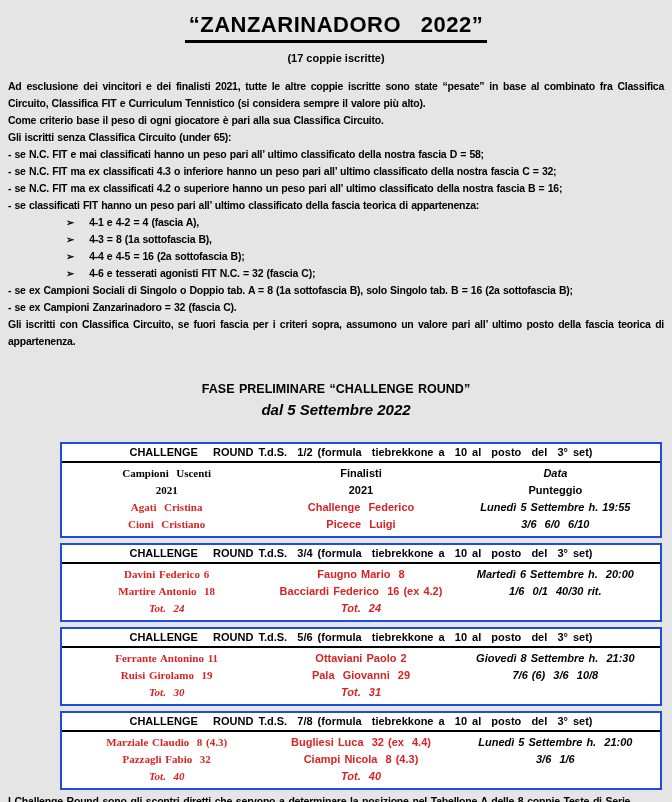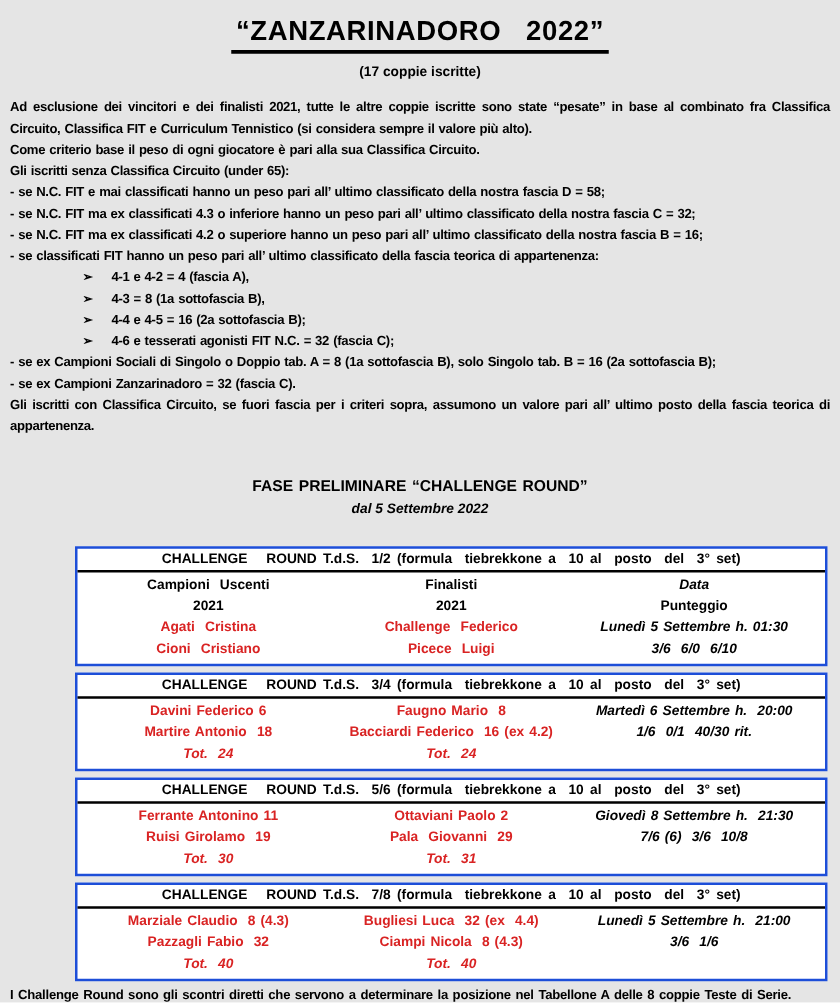--- a/index.html
+++ b/index.html
@@ -35,35 +35,35 @@
   }
   .intro .line { text-align: justify; }
   .intro .line.bullet {
     display: flex;
     padding-left: 58px;
     text-align: left;
   }
   .intro .arrow { margin-right: 15px; font-size: 10px; line-height: 17px; }
 
   .section-title { text-align: center; font-size: 12.5px; margin-top: 32px; word-spacing: 1px; }
-  .section-subtitle { text-align: center; font-size: 11px; font-style: italic; margin-top: 5px; }
+  .section-subtitle { text-align: center; font-size: 15px; font-style: italic; margin-top: 5px; }
 
   .tables { margin: 24px 0 0 52px; width: 602px; }
   .ctable { border: 2px solid #1d4ed8; margin-bottom: 5px; background: #fff; }
   .ctitle {
     text-align: center;
     font-size: 11px;
     line-height: 17px;
     border-bottom: 2px solid #000;
     word-spacing: 2px;
     white-space: pre-wrap;
   }
   .cbody { display: flex; align-items: flex-start; padding: 2px 0 3px 0; }
   .ccol { text-align: center; }
-  .ccol.c0 { width: 35%; }
+  .ccol.c0 { width: 35%; font-family: Liberation Serif, serif; }
   .ccol.c1 { width: 30%; }
   .ccol.c2 { width: 35%; }
   .cline { font-size: 11px; line-height: 17px; white-space: pre-wrap; word-spacing: 1px; }
   .cline.red { color: var(--accent-red, #d92323); }
   .cline.red-italic { color: var(--accent-red, #d92323); font-style: italic; }
   .cline.black-italic { font-style: italic; }
 
   .footer-note {
     margin-top: 0;
     font-size: 10.5px;
@@ -124,21 +124,21 @@
           </div>
           <div class="ccol c1">
             <div class="cline black">Finalisti</div>
             <div class="cline black">2021</div>
             <div class="cline red">Challenge  Federico</div>
             <div class="cline red">Picece  Luigi</div>
           </div>
           <div class="ccol c2">
             <div class="cline black-italic">Data</div>
             <div class="cline black">Punteggio</div>
-            <div class="cline black-italic">Lunedì 5 Settembre h. 01:30</div>
+            <div class="cline black-italic">Lunedì 5 Settembre h. 19:55</div>
             <div class="cline black-italic">3/6  6/0  6/10</div>
           </div>
         </div>
       </div>
       <div class="ctable">
         <div class="ctitle">CHALLENGE   ROUND T.d.S.  3/4 (formula  tiebrekkone a  10 al  posto  del  3° set)</div>
         <div class="cbody">
           <div class="ccol c0">
             <div class="cline red">Davini Federico 6</div>
             <div class="cline red">Martire Antonio  18</div>

